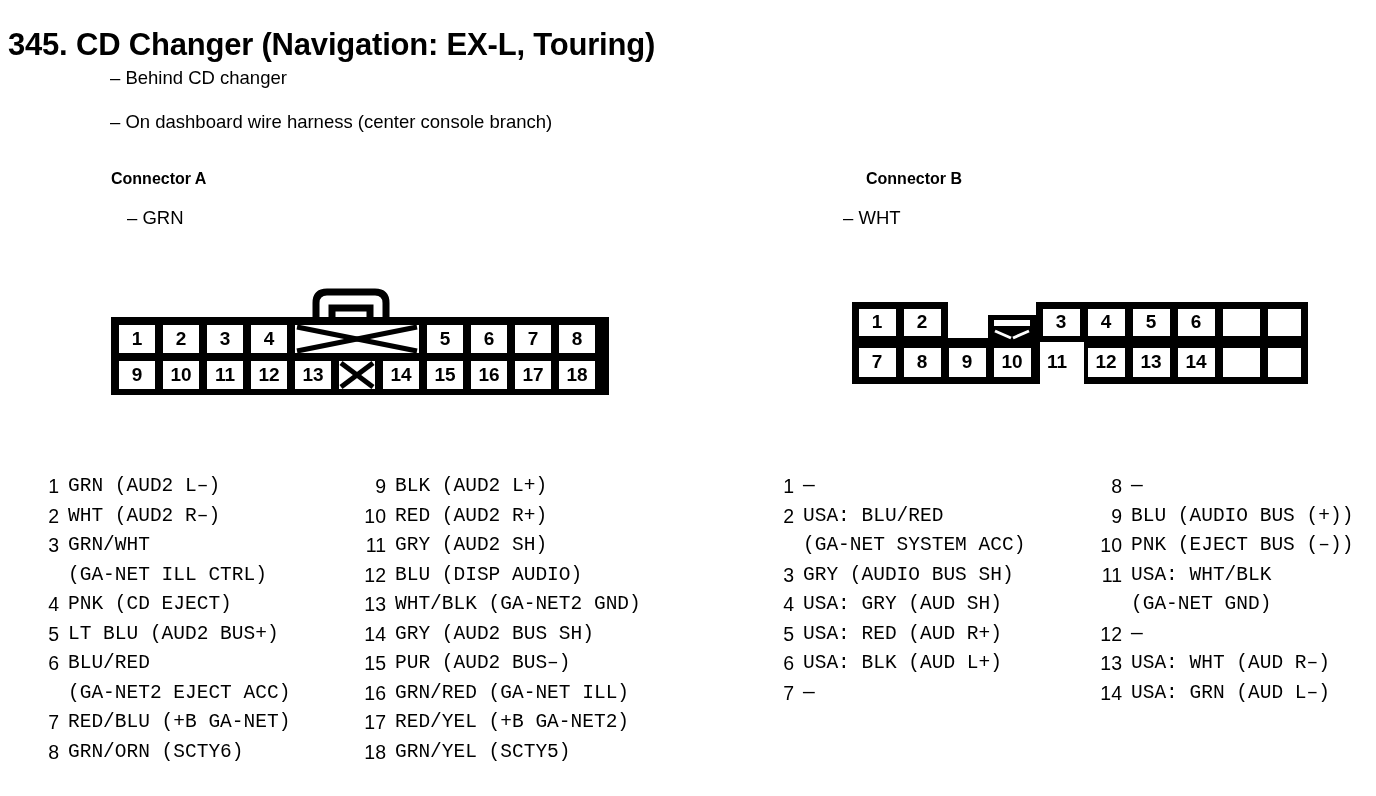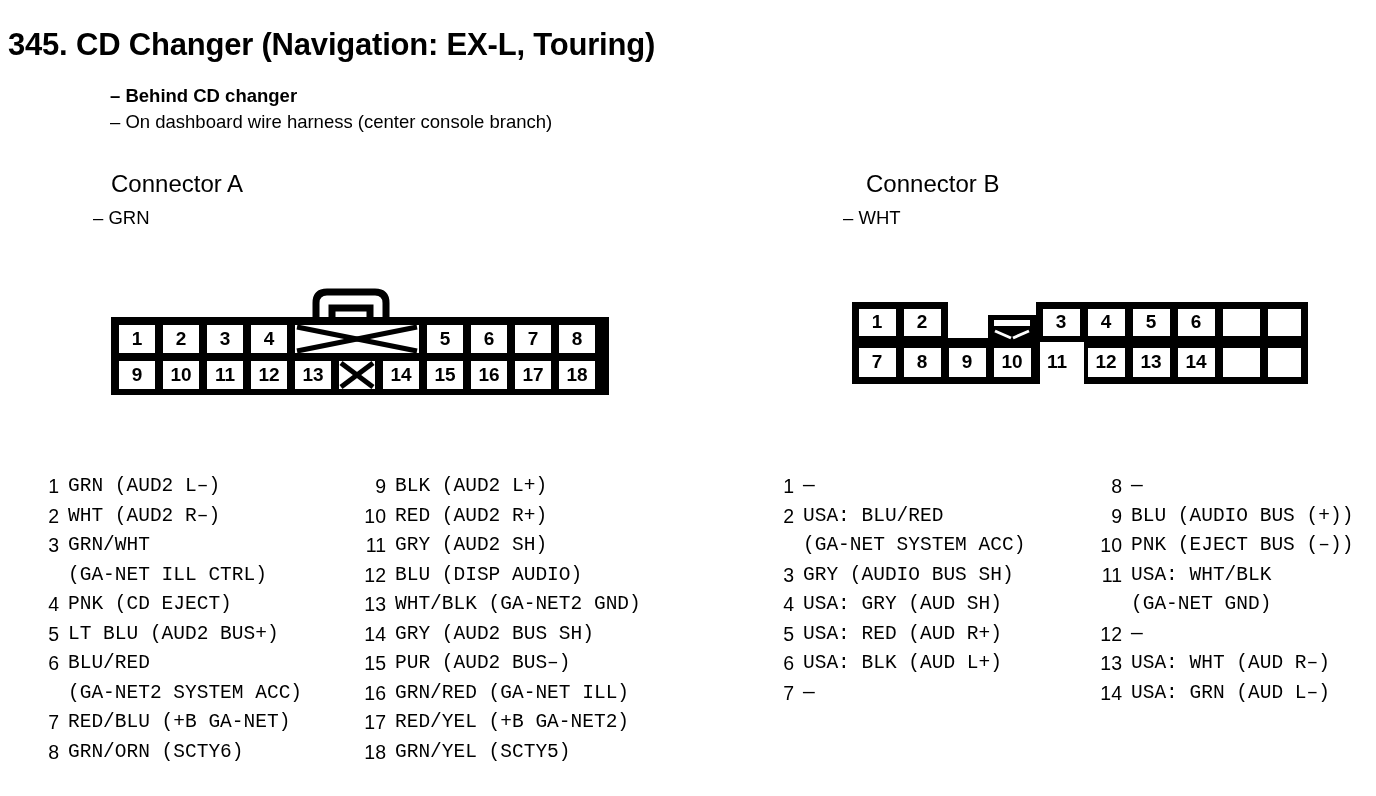--- a/index.html
+++ b/index.html
@@ -25,37 +25,37 @@
     font-weight: bold;
     letter-spacing: -0.2px;
     white-space: nowrap;
   }
   .subtitle {
     position: absolute;
     left: 110px;
     font-size: 18.5px;
     white-space: nowrap;
   }
-  #subtitle-0 { top: 85px; font-weight: bold; }
+  #subtitle-0 { top: 67px; }
   #subtitle-1 { top: 111px; }
 
   
   .conn-title {
     position: absolute;
-    font-size: 24px;
-    font-weight: normal;
+    font-size: 16px;
+    font-weight: bold;
     white-space: nowrap;
   }
   .conn-sub {
     position: absolute;
     font-size: 18.5px;
     white-space: nowrap;
   }
   #connA-title { left: 111px; top: 170px; }
-  #connA-sub   { left: 93px; top: 207px; text-align: center; }
+  #connA-sub   { left: 127px; top: 207px; text-align: center; }
   #connB-title { left: 866px; top: 170px; }
   #connB-sub   { left: 843px; top: 207px; }
 
   
   .conn-svg { position: absolute; }
   #connA-diagram { left: 100px; top: 275px; }
   #connB-diagram { left: 840px; top: 295px; }
 
   .cell-num {
     font-family: "Liberation Sans", sans-serif;
@@ -249,21 +249,21 @@
       <span class="pin-num">4</span>
       <span class="pin-desc">PNK (CD EJECT)</span>
     </div>
     <div class="pin-row">
       <span class="pin-num">5</span>
       <span class="pin-desc">LT BLU (AUD2 BUS+)</span>
     </div>
     <div class="pin-row">
       <span class="pin-num">6</span>
       <span class="pin-desc">BLU/RED
-(GA-NET2 SYSTEM ACC)</span>
+(GA-NET2 EJECT ACC)</span>
     </div>
     <div class="pin-row">
       <span class="pin-num">7</span>
       <span class="pin-desc">RED/BLU (+B GA-NET)</span>
     </div>
     <div class="pin-row">
       <span class="pin-num">8</span>
       <span class="pin-desc">GRN/ORN (SCTY6)</span>
     </div>
   </div>

